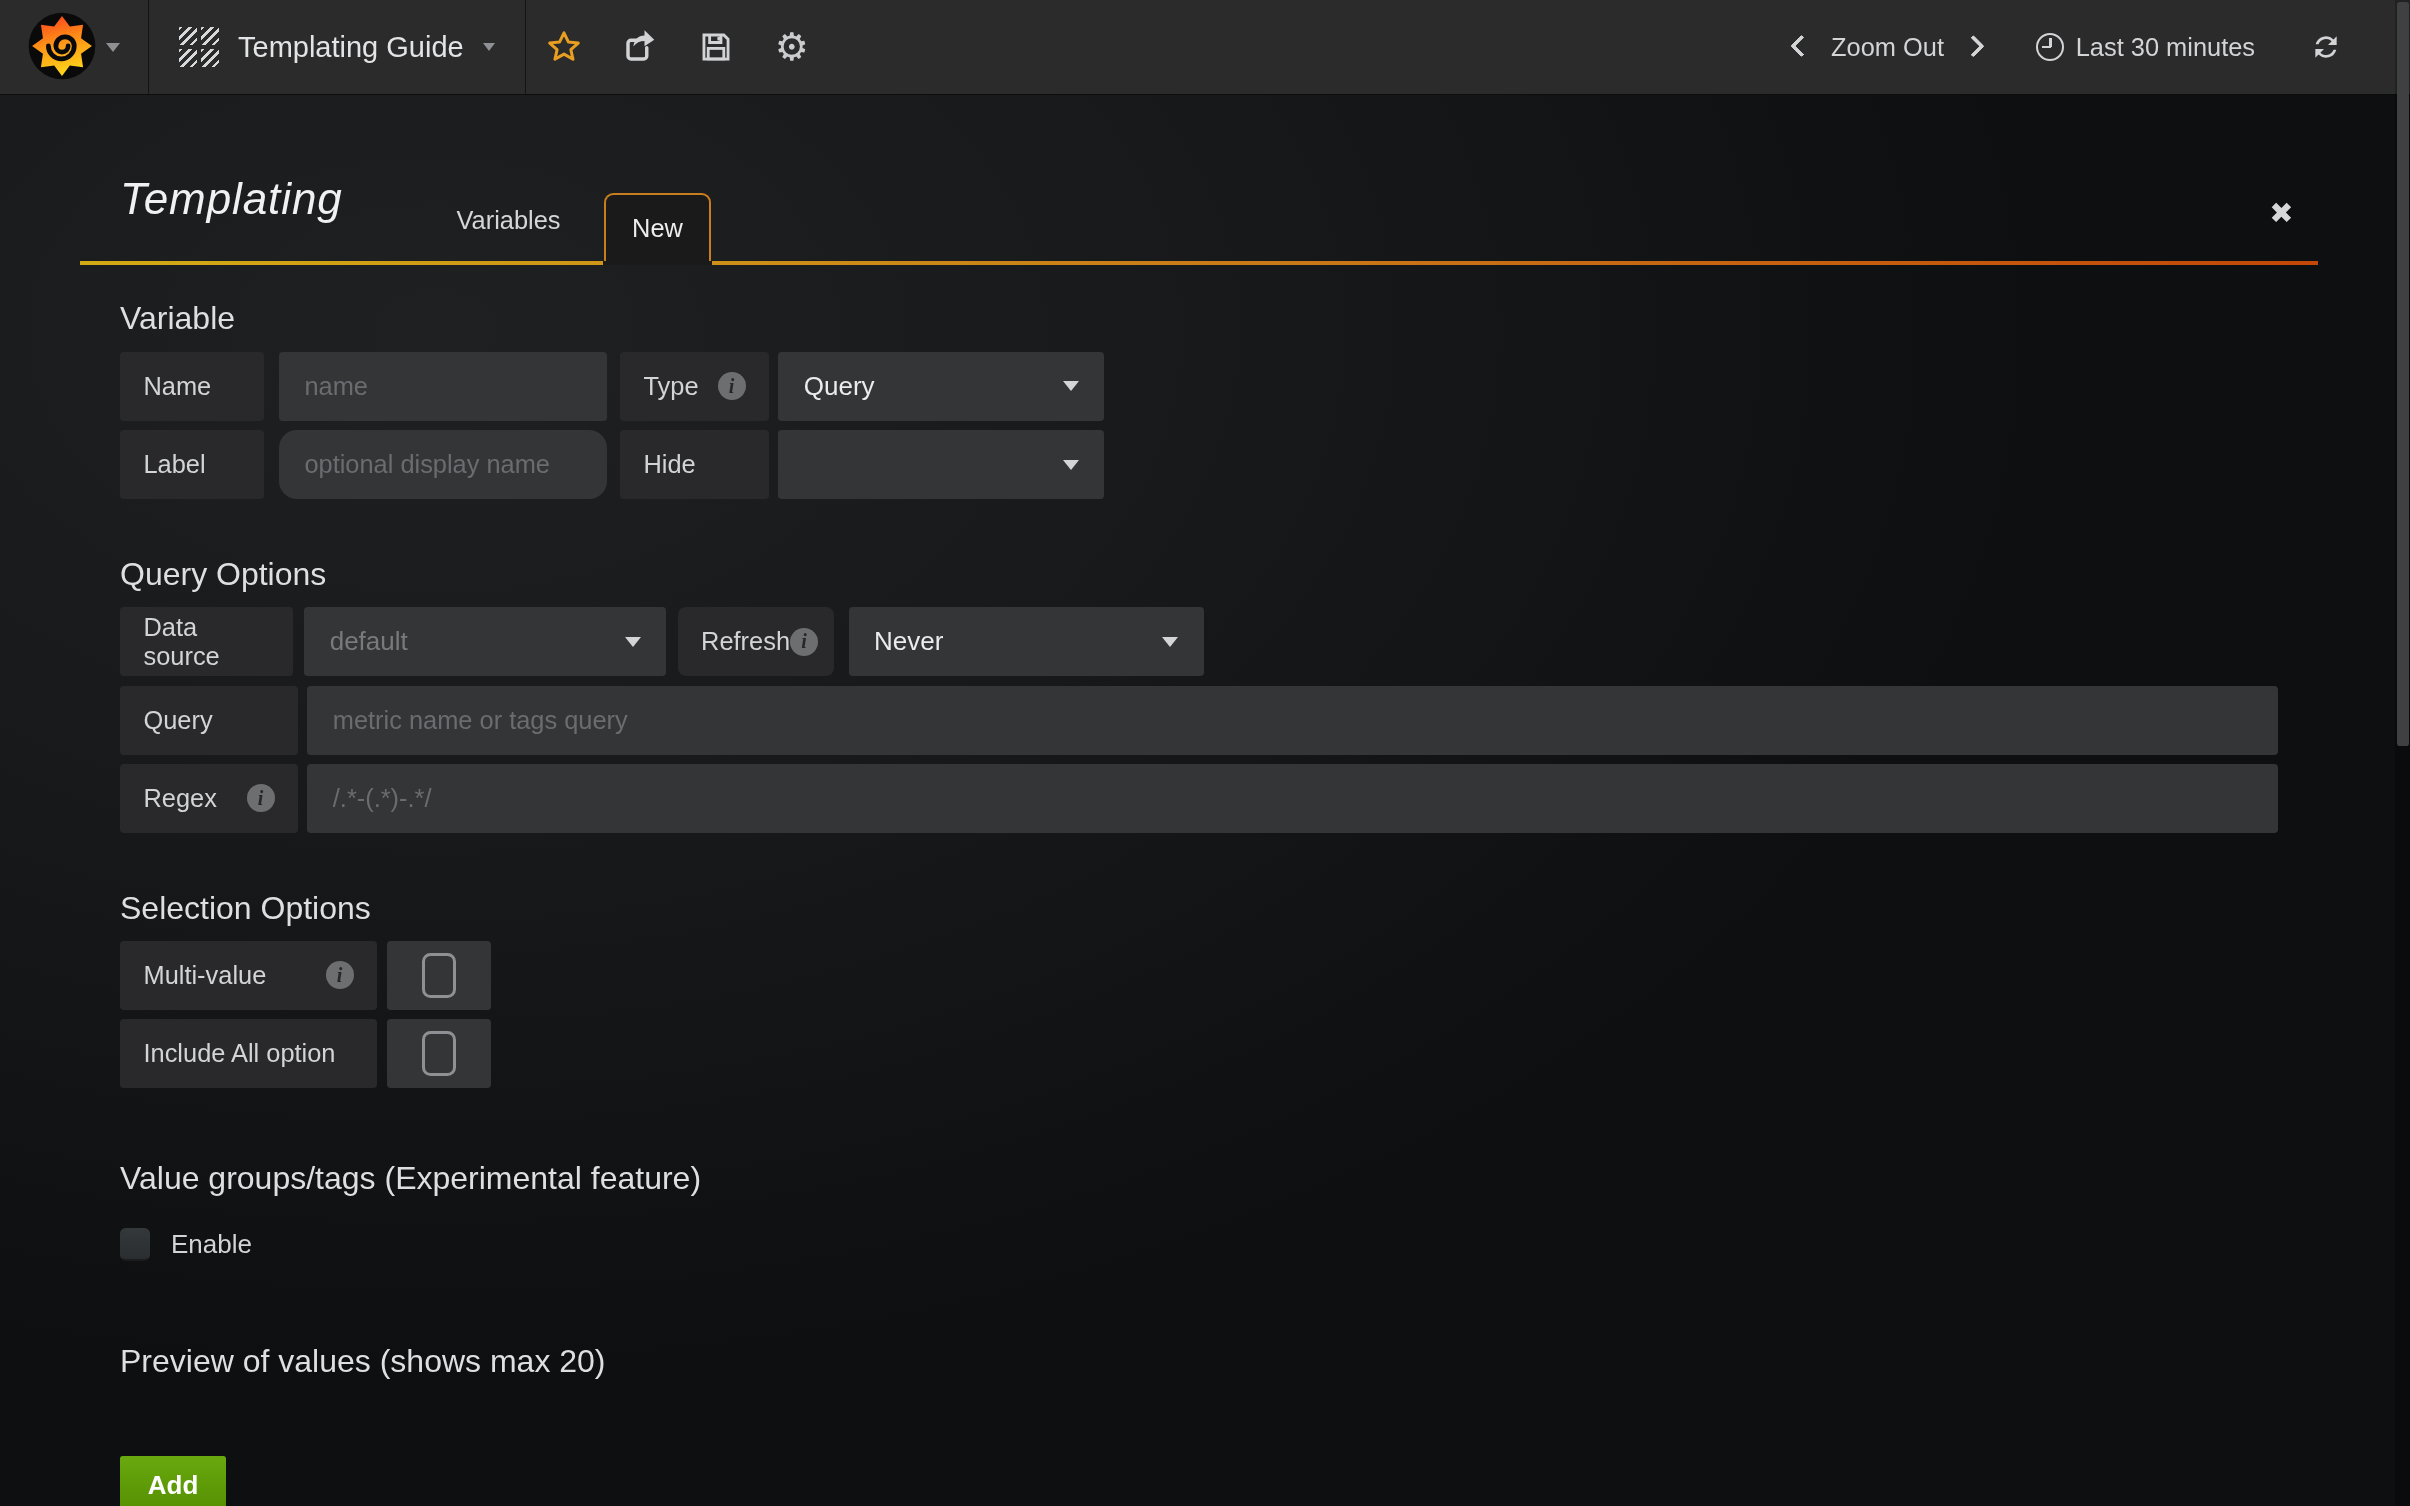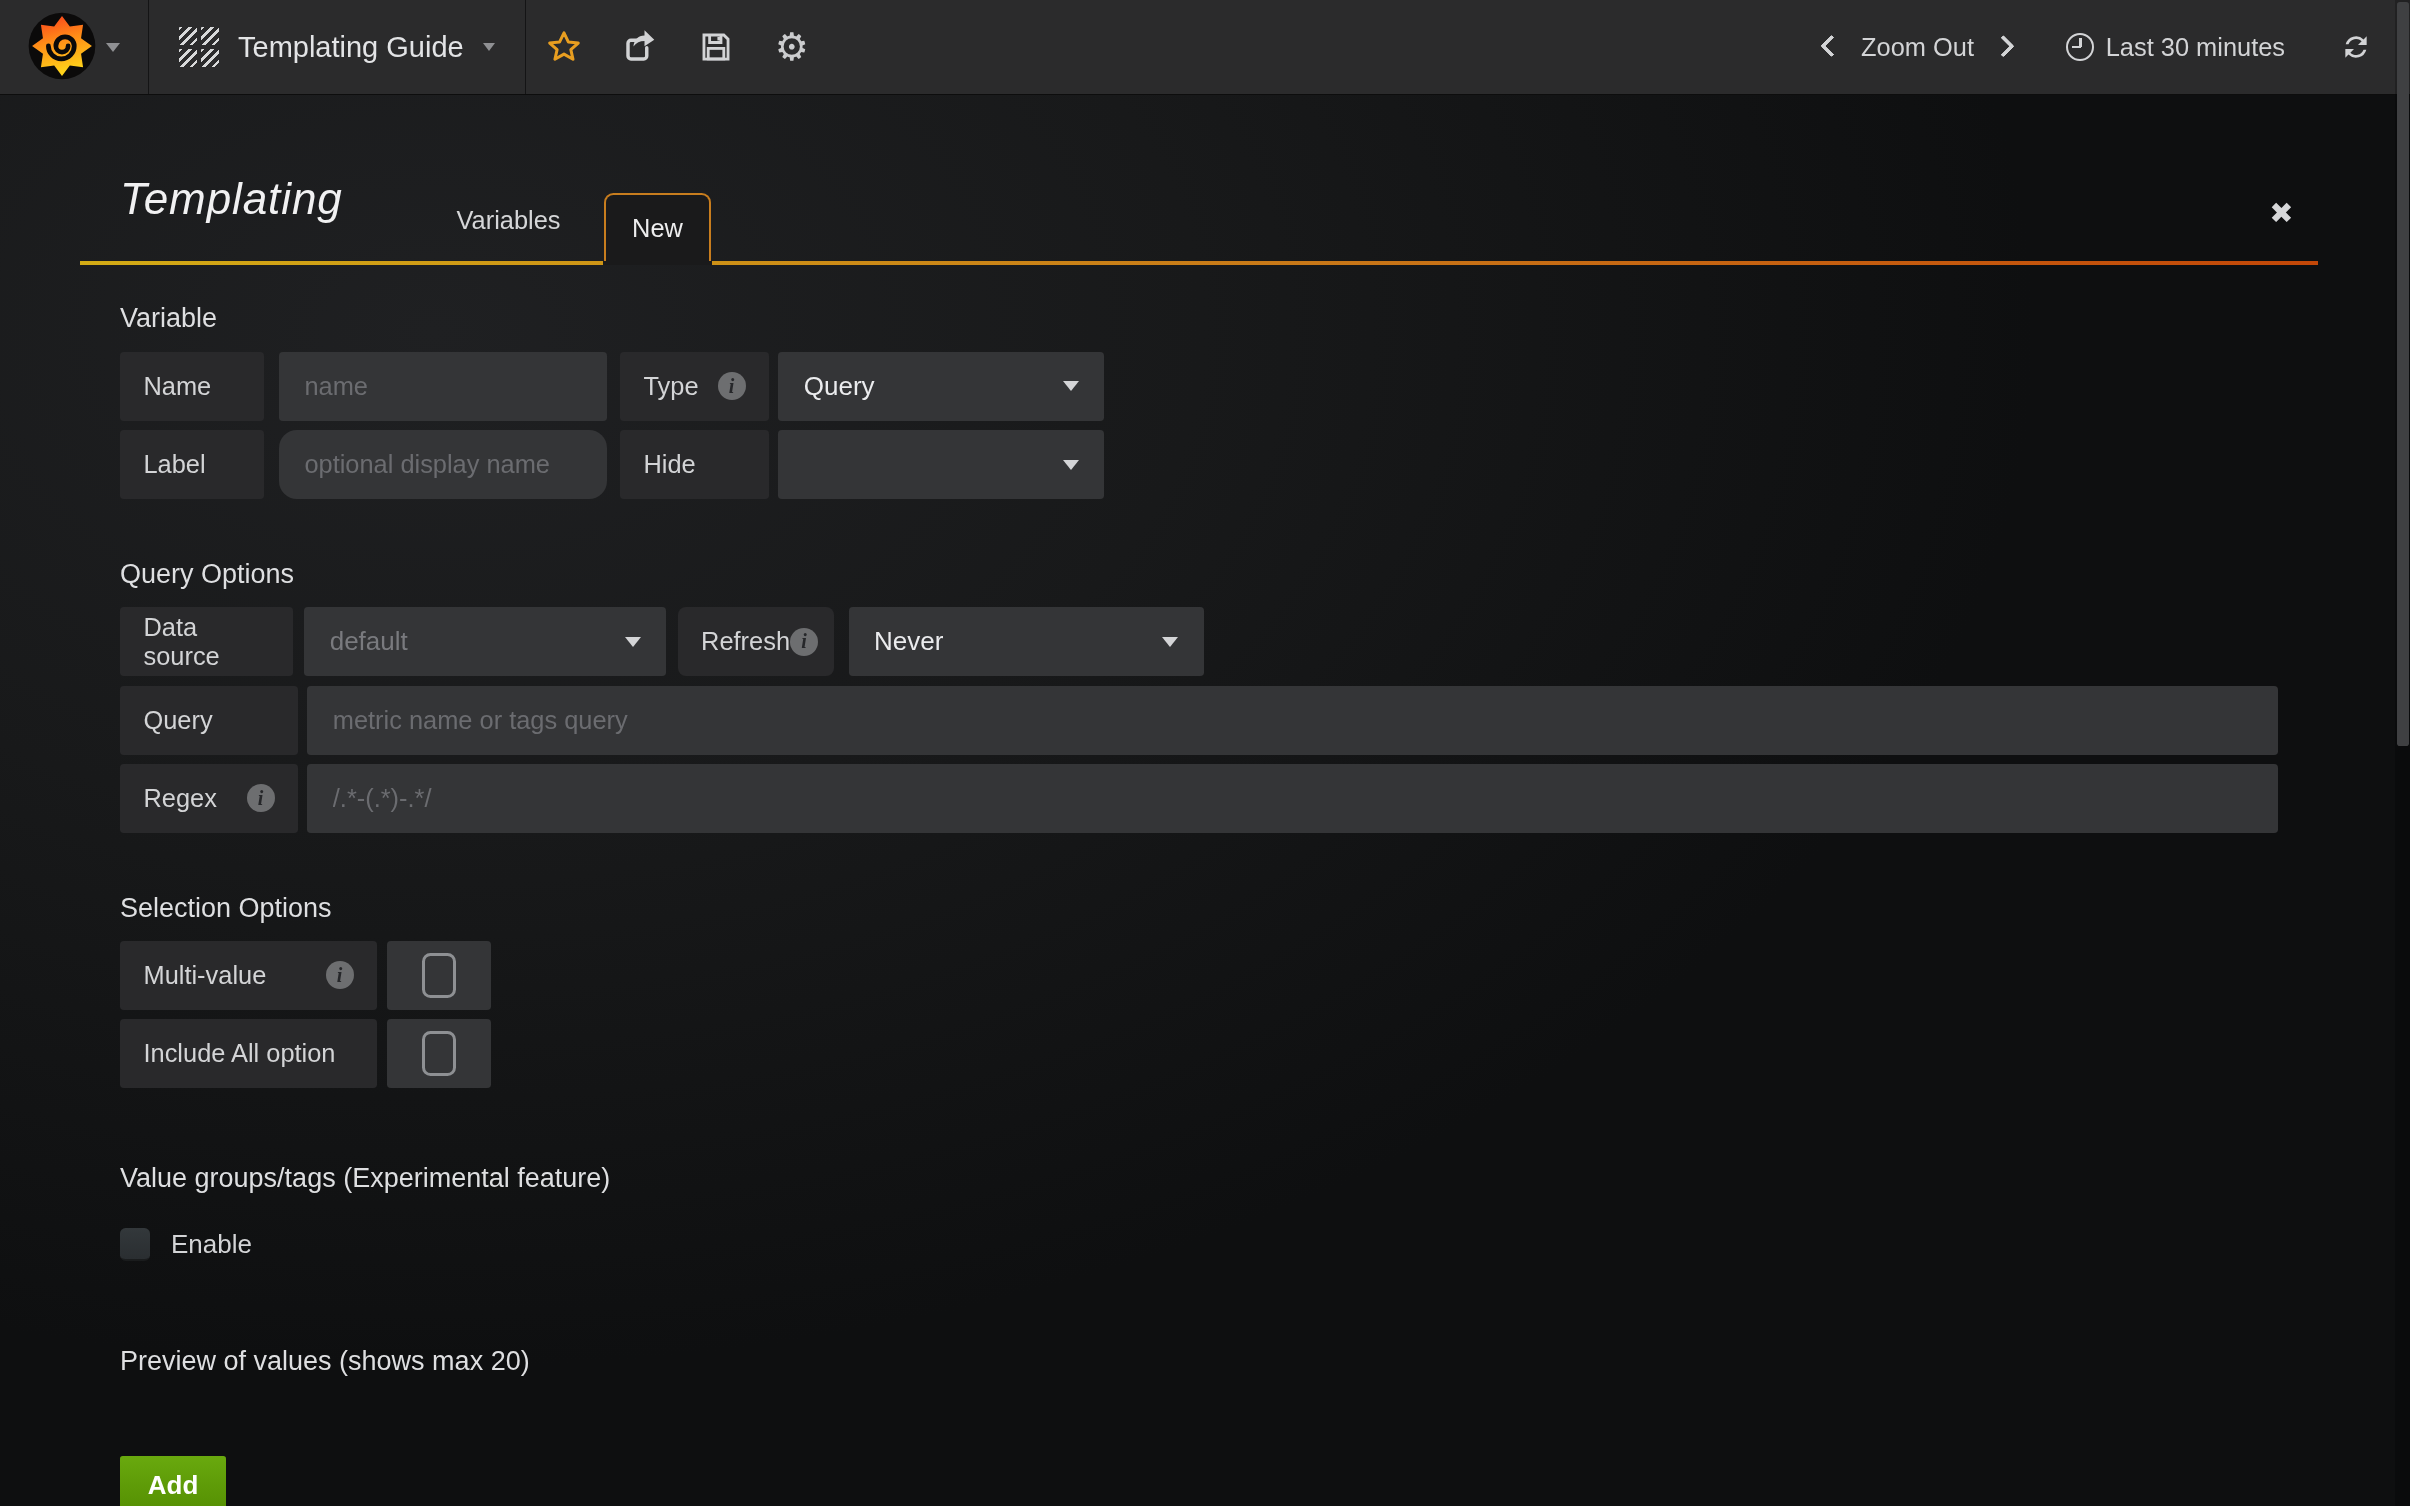--- a/index.html
+++ b/index.html
@@ -35,21 +35,21 @@
   .dash-icon { width:40px; height:40px; display:grid; grid-template-columns:1fr 1fr; grid-template-rows:1fr 1fr; gap:4.7px; }
   .dash-icon i {
     background:repeating-linear-gradient(135deg, #d8d9da 0px, #d8d9da 2.8px, rgba(0,0,0,0) 2.8px, rgba(0,0,0,0) 6.6px);
     border-radius:0.9px;
   }
   .nav-title-text { font-size:29px; color:#e3e4e6; }
   .nav-icons { display:flex; align-items:center; }
   .nav-icon-btn { width:76px; height:95px; display:flex; align-items:center; justify-content:center; cursor:pointer; }
   .glyph-icon { font-family:"DejaVu Sans", sans-serif; line-height:1; }
 
-  .nav-right { margin-left:auto; display:flex; align-items:center; padding-right:39px; }
+  .nav-right { margin-left:auto; display:flex; align-items:center; padding-right:69px; }
   .chev { width:19px; height:19px; display:inline-block; cursor:pointer; }
   .chev::before {
     content:""; display:block; width:12.2px; height:12.2px;
     border-left:4.7px solid #d3d4d6; border-bottom:4.7px solid #d3d4d6; border-radius:1.9px;
   }
   .chev.left::before  { transform:rotate(45deg)  translate(3.8px,-3.8px); }
   .chev.right::before { transform:rotate(225deg) translate(1.9px,-1.9px); }
   .zoom-out-label { font-size:25.4px; color:#d3d4d6; margin:0 24.5px; cursor:pointer; }
   .time-picker { display:flex; align-items:center; gap:11.3px; margin-left:49px; cursor:pointer;text-align:center; }
   .clock-icon { position:relative; width:28px; height:28px; border:2.8px solid #d3d4d6; border-radius:50%; }
@@ -75,21 +75,21 @@
     left:524px; width:107px; top:98px; height:68px;
     border:2.8px solid #c87d1e; border-bottom:none; border-radius:9.4px 9.4px 0 0;
     display:flex; align-items:center; justify-content:center;
     color:#ededee; background:#1a1a1b;
   }
   .tab-new::after { content:""; position:absolute; left:-2.8px; right:-2.8px; bottom:-3.8px; height:3.8px; background:#1a1a1b; }
   .close-x { position:absolute; right:24.5px; top:104px; font-size:29px; color:#d6d7d9; cursor:pointer; }
   .accent-line { height:3.8px; background:linear-gradient(90deg, #d3ab15 0%, #c87818 55%, #c24708 100%); }
 
   .inner { padding:0 40px; }
-  .section-heading { font-size:27px; font-weight:400; color:#dedfe1; line-height:35px; }
+  .section-heading { font-size:32px; font-weight:400; color:#dedfe1; line-height:35px; }
 
   .gf-row { display:flex; align-items:stretch; margin-bottom:9.4px; }
   .gf-label {
     height:69px; background:#29292b; border-radius:3.8px;
     display:flex; align-items:center; justify-content:space-between;
     padding:0 23.5px; font-size:25.4px; color:#d3d4d6; flex-shrink:0;
   }
   .gf-input {
     height:69px; background:#343537; border:none; outline:none; border-radius:3.8px;
     padding:0 25.4px; font-size:25.4px; color:#e6e7e9; flex-shrink:0;

